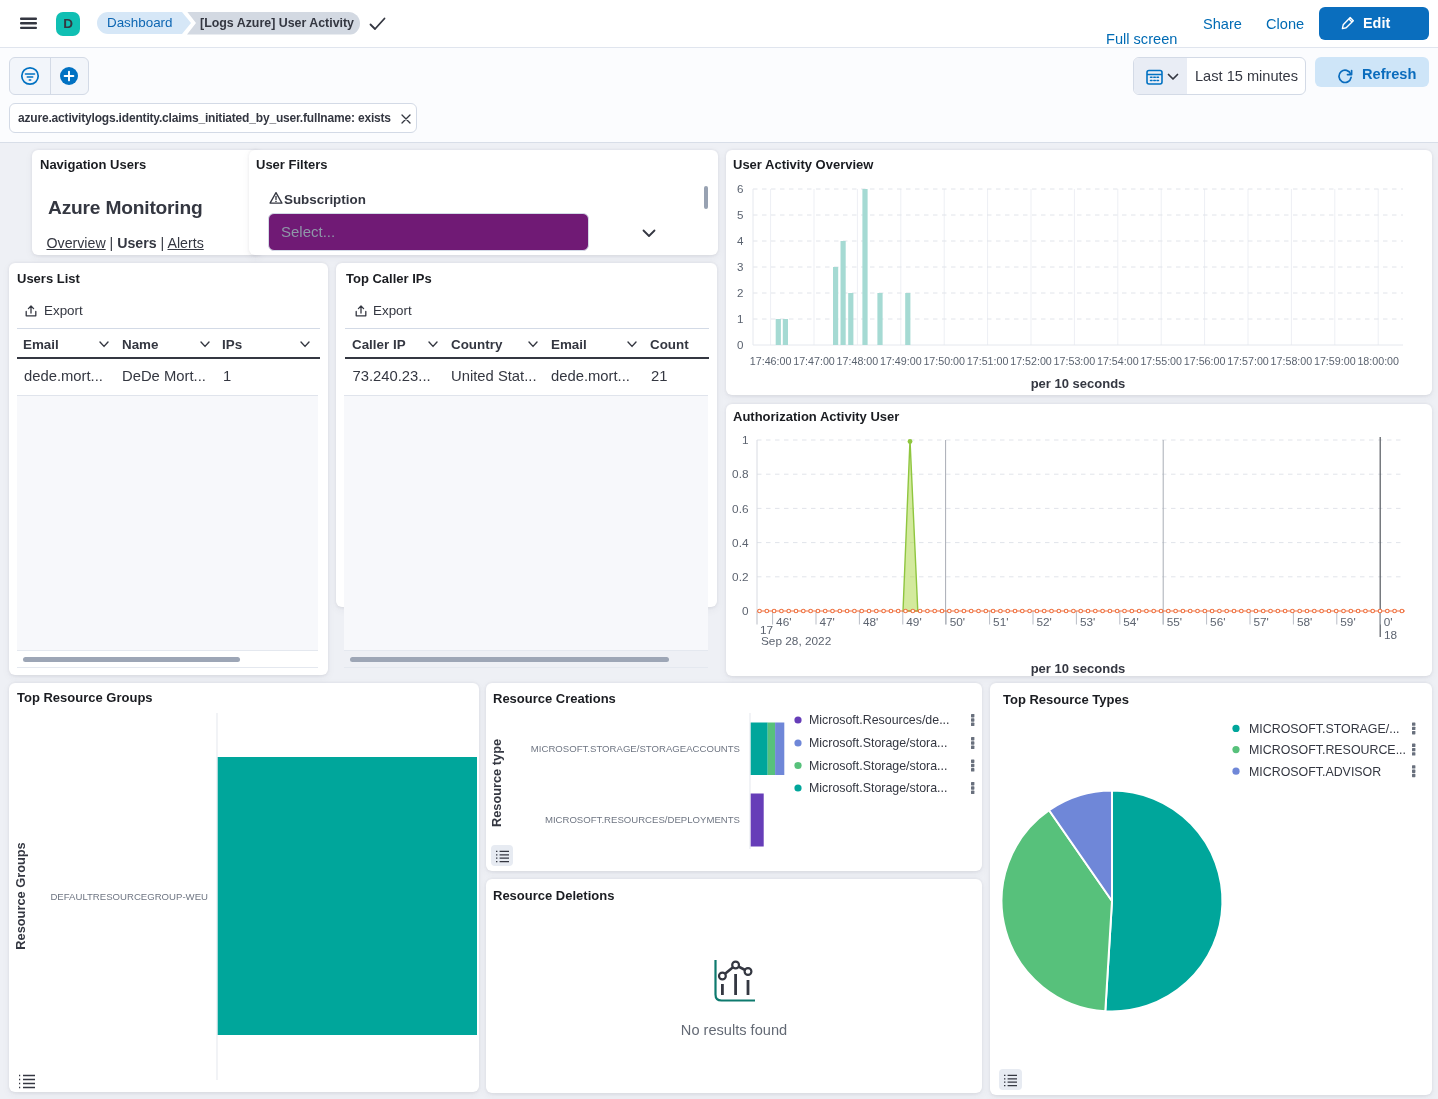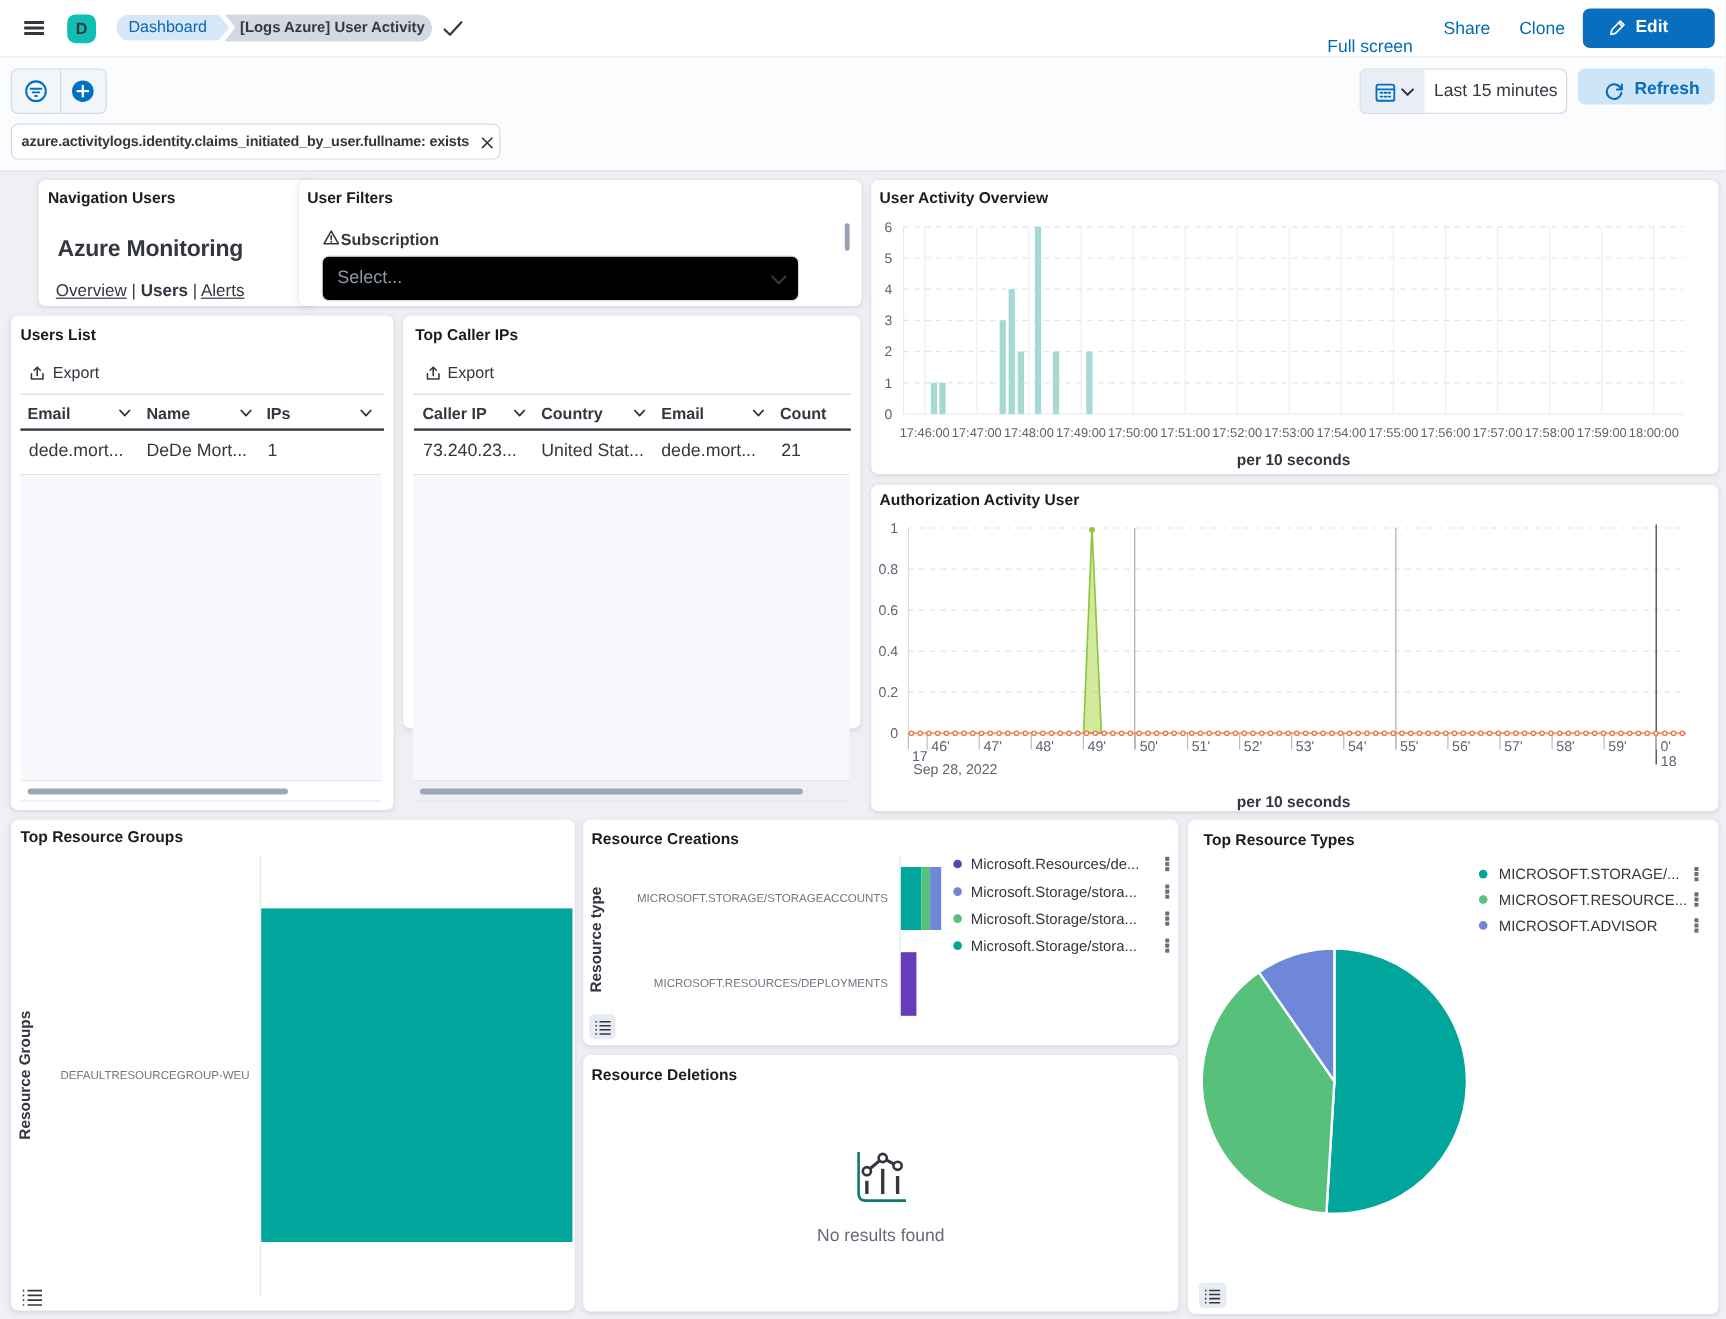--- a/index.html
+++ b/index.html
@@ -100,21 +100,21 @@
 </div>
 
 <div class="panel" style="left:249px;top:150px;width:469px;height:105px;">
   <div class="ptitle" style="left:7px;">User Filters</div>
   <svg class="abs" style="left:20px;top:41px" width="14" height="14" viewBox="0 0 16 16" fill="none">
     <path d="M8 1.8 L14.8 13.8 H1.2 Z" stroke="#343741" stroke-width="1.5" stroke-linejoin="round"></path>
     <path d="M8 6.2 V9.8" stroke="#343741" stroke-width="1.5" stroke-linecap="round"></path>
     <circle cx="8" cy="11.9" r=".9" fill="#343741"></circle>
   </svg>
   <div class="abs" style="left:35px;top:42px;font-size:13.4px;font-weight:700;color:#343741;">Subscription</div>
-  <div class="abs" style="left:19px;top:63px;width:398px;height:38px;border:1px solid #D3DAE6;border-radius:6px;background:#000000;">
+  <div class="abs" style="left:19px;top:63px;width:321px;height:38px;border:1px solid #D3DAE6;border-radius:6px;background:#701a75;">
     <span class="abs" style="left:12px;top:9px;font-size:15px;color:#8E98A8;">Select...</span>
     <svg class="abs" style="left:373px;top:15px" width="14" height="9" viewBox="0 0 14 9" fill="none">
       <path d="M1.5 1.5 L7 7 L12.5 1.5" stroke="#343741" stroke-width="1.8" stroke-linecap="round" stroke-linejoin="round"></path>
     </svg>
   </div>
   <div class="abs" style="left:455px;top:36px;width:4px;height:23px;border-radius:2px;background:#98A2B2;"></div>
 </div>
 
 <div class="panel" style="left:9px;top:263px;width:319px;height:412px;">
   <div class="ptitle" style="top:8px;">Users List</div>

